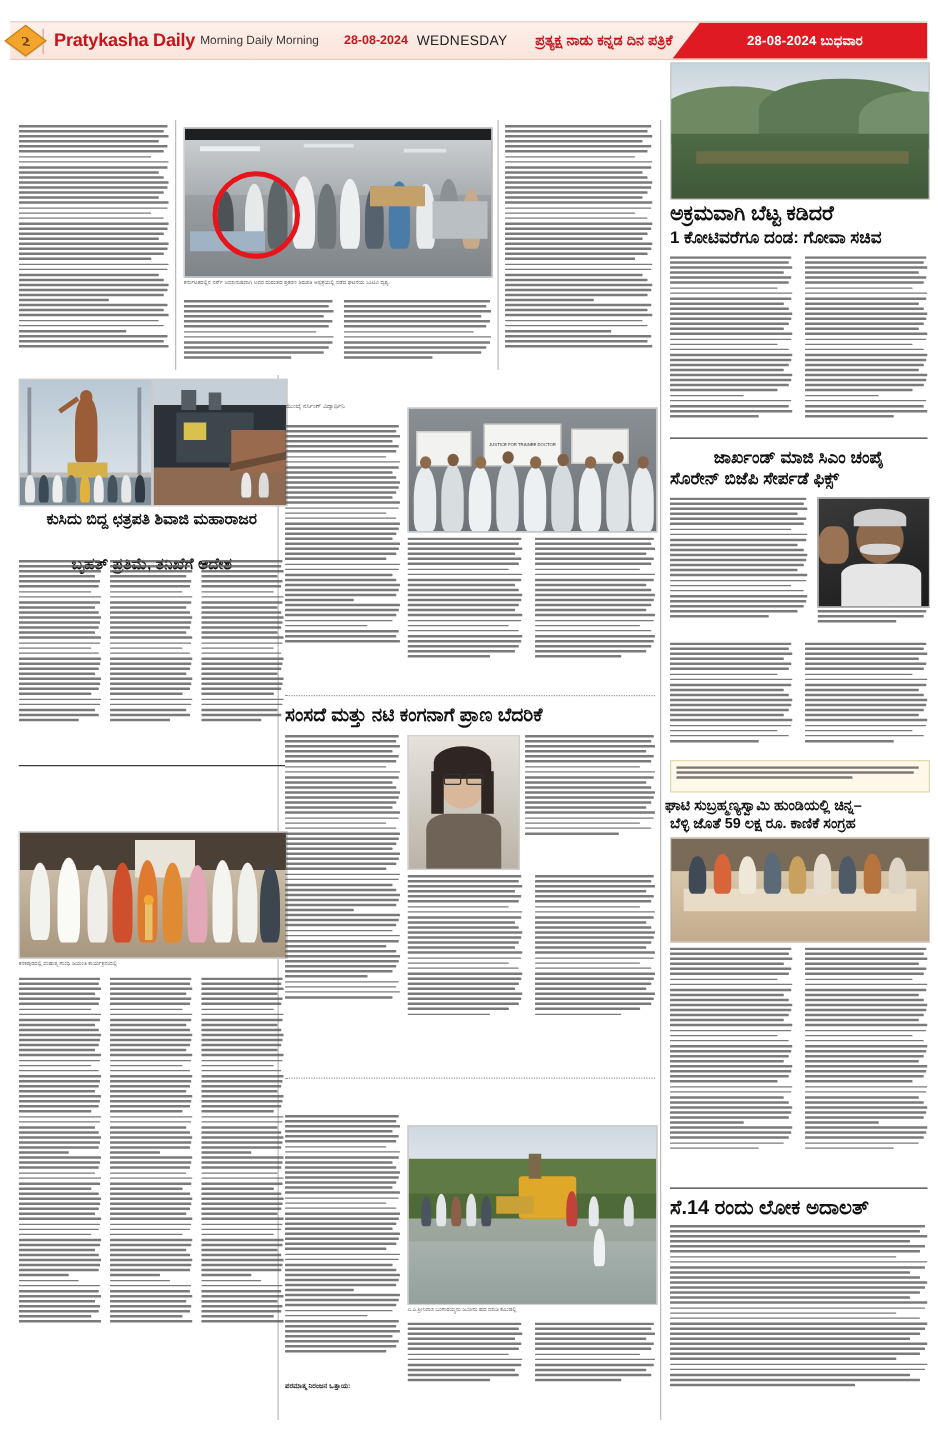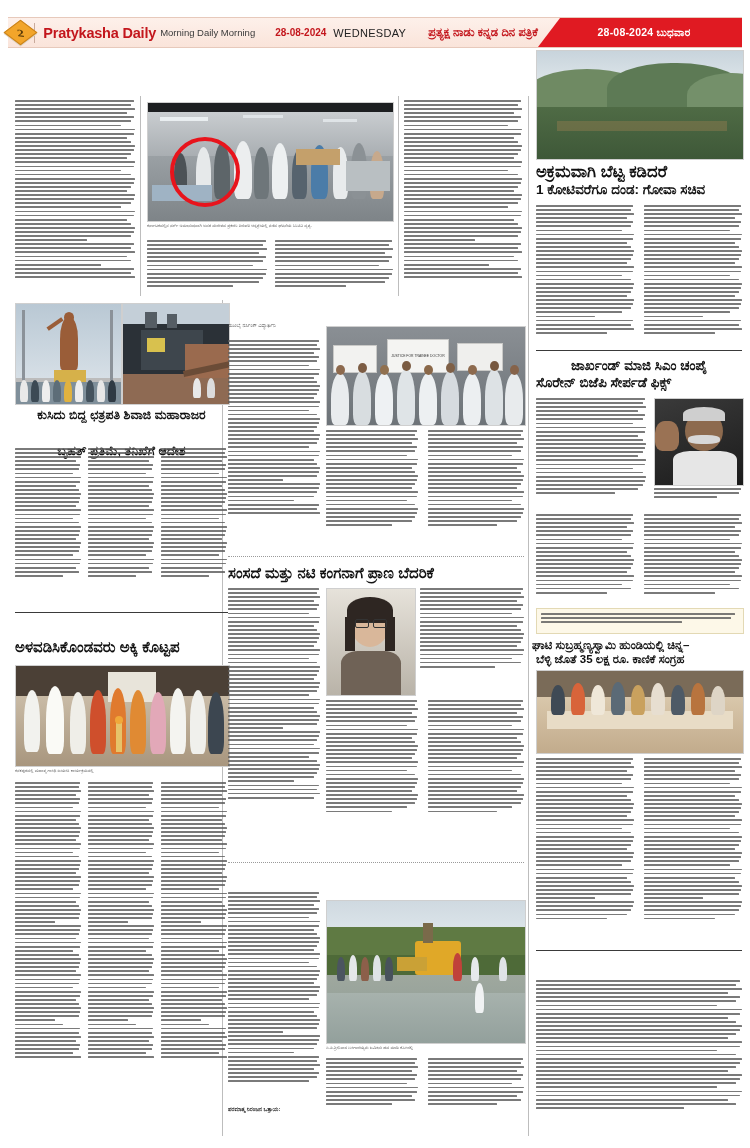--- a/index.html
+++ b/index.html
@@ -440,21 +440,21 @@
 
   <div class="box-tint" style="position:absolute;left:536px;top:608px;width:206px;height:24px;">
     <div class="tx dense" style="left:4px;top:4px;width:196px;height:17px;">
       <div class="ln s2"></div>
         <div class="ln s1"></div>
         <div class="ln s5"></div>
     </div>
   </div>
 
   <div class="hl" style="position:absolute;left:532px;top:638px;width:206px;font-size:11.5px;line-height:14px;">ಘಾಟಿ ಸುಬ್ರಹ್ಮಣ್ಯಸ್ವಾಮಿ ಹುಂಡಿಯಲ್ಲಿ ಚಿನ್ನ–</div>
-  <div class="hl" style="position:absolute;left:536px;top:652px;width:206px;font-size:11.5px;line-height:14px;">ಬೆಳ್ಳಿ ಜೊತೆ 35 ಲಕ್ಷ ರೂ. ಕಾಣಿಕೆ ಸಂಗ್ರಹ</div>
+  <div class="hl" style="position:absolute;left:536px;top:652px;width:206px;font-size:11.5px;line-height:14px;">ಬೆಳ್ಳಿ ಜೊತೆ 59 ಲಕ್ಷ ರೂ. ಕಾಣಿಕೆ ಸಂಗ್ರಹ</div>
 
   <div class="ph" style="left:536px;top:670px;width:206px;height:82px;background:#b49a7c;">
     <div style="position:absolute;left:0;right:0;top:0;height:26px;background:#7a6b58;"></div>
     <div style="position:absolute;left:0;right:0;top:26px;bottom:0;background:linear-gradient(180deg,#d9c7ab,#c2ab8c);"></div>
     <div style="position:absolute;left:10px;top:40px;right:10px;height:18px;background:#e8dcc6;border:1px solid #b9a досить;"></div>
     <div class="crowd-dot" style="left:14px;top:14px;width:14px;height:30px;background:#3f4a55;"></div>
     <div class="crowd-dot" style="left:34px;top:12px;width:14px;height:32px;background:#d8643a;"></div>
     <div class="crowd-dot" style="left:54px;top:14px;width:14px;height:30px;background:#efe7d8;"></div>
     <div class="crowd-dot" style="left:74px;top:11px;width:14px;height:33px;background:#5b6a76;"></div>
     <div class="crowd-dot" style="left:94px;top:14px;width:14px;height:30px;background:#c9a15e;"></div>
@@ -544,20 +544,21 @@
       <div class="ln s6"></div>
       <div class="ln s7"></div>
     <div class="ln s2"></div>
       <div class="ln s1"></div>
       <div class="ln s3"></div>
       <div class="ln s5"></div>
   </div>
 
   <div class="hsep" style="left:536px;top:950px;width:206px;"></div>
 
+  <div class="hl" style="position:absolute;left:536px;top:957px;width:206px;font-size:16px;line-height:19px;">ಸೆ.14 ರಂದು ಲೋಕ ಅದಾಲತ್</div>
   <div class="tx dense" style="left:536px;top:980px;width:206px;height:150px;">
     <div class="ln s2"></div>
       <div class="ln s1"></div>
       <div class="ln s7"></div>
       <div class="ln s3"></div>
     <div class="ln s2"></div>
       <div class="ln s1"></div>
       <div class="ln s4"></div>
       <div class="ln s7"></div>
     <div class="ln s2"></div>
@@ -720,21 +721,20 @@
       <div class="ln s4"></div>
       <div class="ln s7"></div>
     <div class="ln s2"></div>
       <div class="ln s3"></div>
       <div class="ln s1"></div>
       <div class="ln s5"></div>
   </div>
 
   <div class="hsep" style="left:15px;top:612px;width:213px;"></div>
 
-  <div class="hl" style="position:absolute;left:15px;top:638px;width:213px;font-size:15px;line-height:18px;">ಅಳವಡಿಸಿಕೊಂಡವರು ಅಕ್ಕಿ ಕೊಟ್ಟಪ</div>
 
   <div class="ph" style="left:15px;top:665px;width:213px;height:100px;">
     <div style="position:absolute;left:0;right:0;top:0;height:30px;background:#4b4036;"></div>
     <div style="position:absolute;left:0;right:0;top:30px;bottom:0;background:linear-gradient(180deg,#c9bba6,#a8967e);"></div>
     <div style="position:absolute;left:92px;top:6px;width:48px;height:30px;background:#e8e4da;"></div>
     <div class="crowd-dot" style="left:8px;top:24px;width:16px;height:62px;background:#f2f2ee;"></div>
     <div class="crowd-dot" style="left:30px;top:20px;width:18px;height:68px;background:#fafaf6;"></div>
     <div class="crowd-dot" style="left:54px;top:26px;width:16px;height:62px;background:#efeee8;"></div>
     <div class="crowd-dot" style="left:74px;top:24px;width:16px;height:64px;background:#cf4f2c;"></div>
     <div class="crowd-dot" style="left:94px;top:22px;width:16px;height:66px;background:#e07a2e;"></div>

